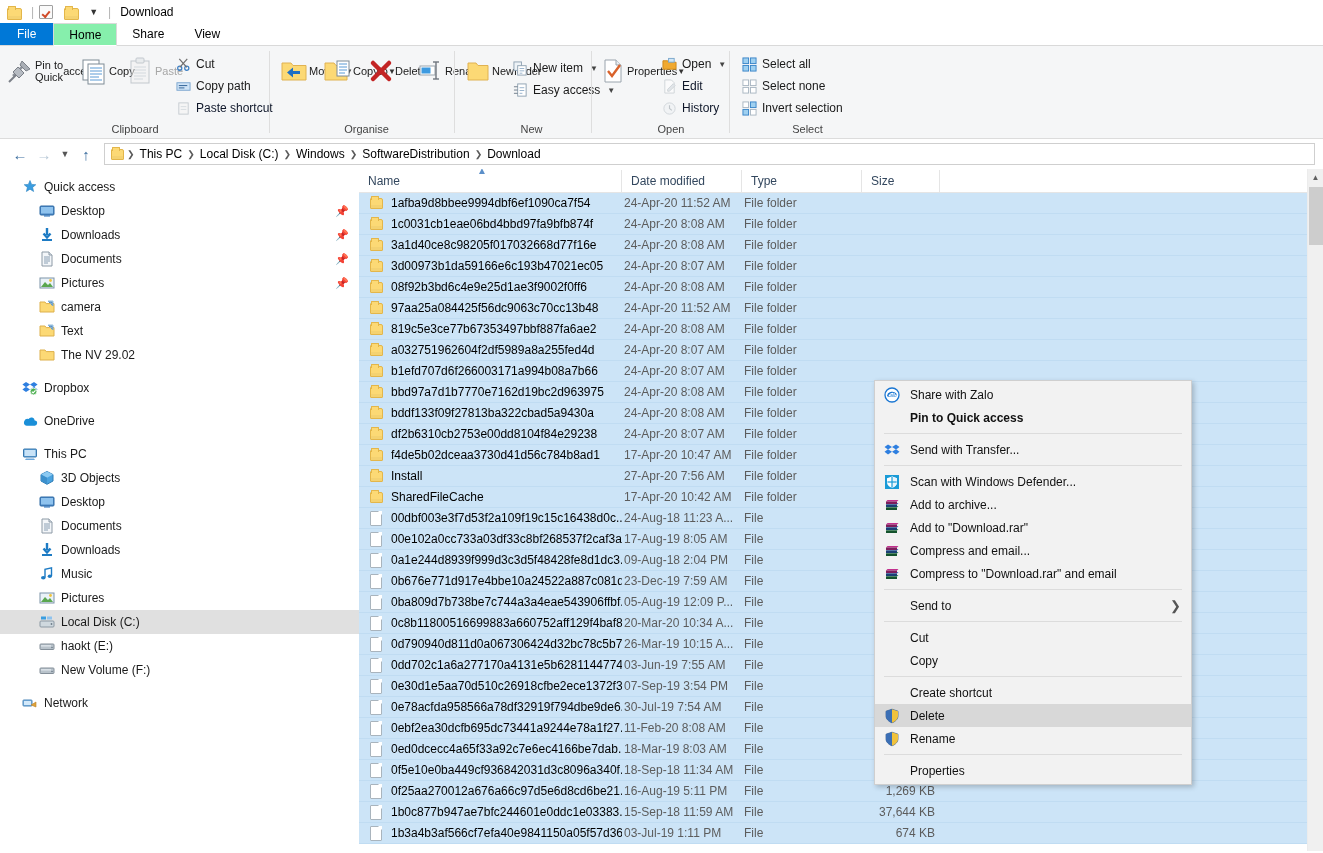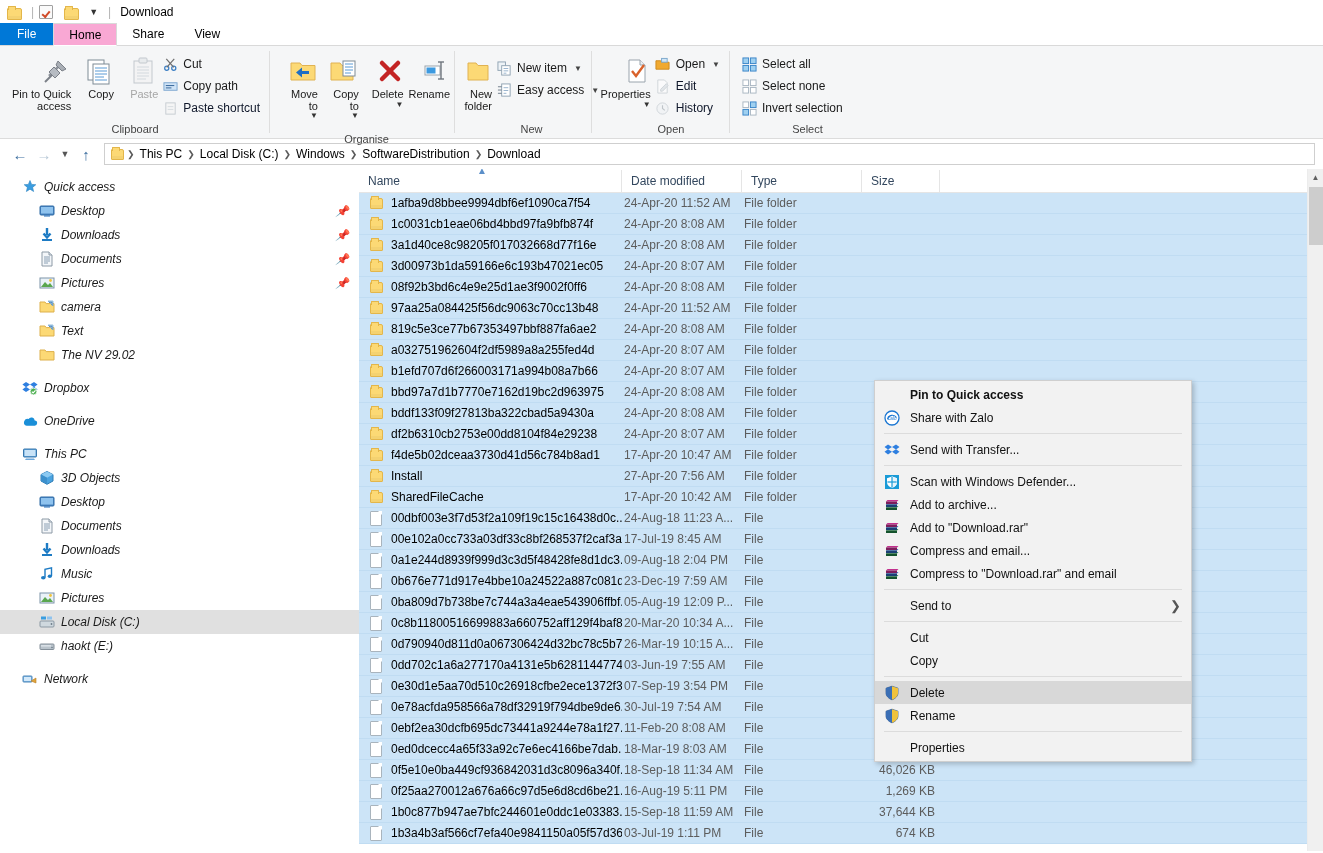--- a/index.html
+++ b/index.html
@@ -47,21 +47,21 @@
   .ribbontabs {
     height: 23px; display: flex; align-items: stretch;
     background: #ffffff; border-bottom: 1px solid #d9d9d9;
   }
   .rtab {
     padding: 0 15px; display: flex; align-items: center; font-size: 12px;
     color: #000; cursor: default; position: relative;
   }
   .rtab.file { background: #0078d7; color: #ffffff; padding: 0 17px; }
   .rtab.active {
-    background: #f9a8d4; border: 1px solid #d9d9d9; border-bottom: 1px solid #ffffff;
+    background: #86efac; border: 1px solid #d9d9d9; border-bottom: 1px solid #ffffff;
     margin-bottom: -1px; z-index: 2; text-align: center;
   }
 
   
   .ribbon {
     height: 93px; background: #f5f6f7; border-bottom: 1px solid #dcdcdc;
     display: flex; align-items: stretch; position: relative;
   }
   .rgroup { display: flex; flex-direction: column; position: relative; }
   .rgroup .gbody { flex: 1; display: flex; align-items: flex-start; padding: 5px 4px 0 4px; }
@@ -69,21 +69,21 @@
     height: 15px; text-align: center; font-size: 11px; color: #444;
     padding-bottom: 3px;
   }
   .rgroup:after {
     content: ""; position: absolute; right: 0; top: 5px; bottom: 5px;
     width: 1px; background: #dedede;
   }
   .rgroup.nosep:after { display: none; }
 
   .bigbtn {
-    width: 58px; display: flex; flex-direction: column; align-items: flex-end;
+    width: 58px; display: flex; flex-direction: row; align-items: center;
     padding: 3px 1px; font-size: 11px; color: #1a1a1a; text-align: center;
     line-height: 12px;
   }
   .bigbtn .ico { height: 34px; display: flex; align-items: center; justify-content: center; }
   .bigbtn.dim { color: #a6a6a6; }
   .bigbtn .caret { font-size: 8px; line-height: 7px; color:#333; }
 
   .smallcol { display: flex; flex-direction: column; justify-content: flex-start; padding-top: 2px; }
   .smallbtn {
     display: flex; align-items: center; gap: 5px; height: 22px;
@@ -114,21 +114,21 @@
   
   .main { display: flex; height: 682px; position: relative; }
 
   
   .navpane {
     width: 359px; background: #ffffff; padding-top: 6px;
     overflow: hidden; position: relative;
   }
   .navitem {
     height: 24px; display: flex; align-items: center; font-size: 12px;
-    color: #1a1a1a; padding-right: 10px; white-space: nowrap; font-style: italic;
+    color: #1a1a1a; padding-right: 10px; white-space: nowrap;
   }
   .navitem.sel { background: #e0e0e0; }
   .navitem .nico { width: 16px; height: 16px; margin-right: 6px; flex: 0 0 16px;
                    display:flex; align-items:center; justify-content:center; }
   .navitem .pin { margin-left: auto; color: #8a8a8a; font-size: 11px; }
   .ind0 { padding-left: 22px; }
   .ind1 { padding-left: 39px; }
   .navgap { height: 9px; }
 
   
@@ -738,20 +738,30 @@
         <div class="navitem ind1">
           <span class="nico">
             <svg width="16" height="16" viewBox="0 0 16 16">
               <rect x="1" y="6" width="14" height="5.5" rx="0.8" fill="#b9c3cb" stroke="#848f99"></rect>
               <rect x="2" y="7" width="10" height="1.6" fill="#d9e0e6"></rect>
               <circle cx="13" cy="9.5" r="0.8" fill="#6d7c88"></circle>
             </svg>
           </span>
           <span>haokt (E:)</span>
         </div>
+        <div class="navitem ind1">
+          <span class="nico">
+            <svg width="16" height="16" viewBox="0 0 16 16">
+              <rect x="1" y="6" width="14" height="5.5" rx="0.8" fill="#b9c3cb" stroke="#848f99"></rect>
+              <rect x="2" y="7" width="10" height="1.6" fill="#d9e0e6"></rect>
+              <circle cx="13" cy="9.5" r="0.8" fill="#6d7c88"></circle>
+            </svg>
+          </span>
+          <span>New Volume (F:)</span>
+        </div>
         <div class="navgap"></div>
         <div class="navitem ind0">
           <span class="nico">
             <svg width="16" height="16" viewBox="0 0 16 16">
               <rect x="1" y="5" width="9" height="6" rx="0.7" fill="#7eb6e4" stroke="#4c86b8"></rect>
               <rect x="2" y="6" width="7" height="4" fill="#d3e9fa"></rect>
               <path d="M9 10 l5 -3 v5 z" fill="#e0a43a" stroke="#b9802a" stroke-width="0.6"></path>
             </svg>
           </span>
           <span>Network</span>
@@ -946,21 +956,21 @@
               <span class="c-type">File</span>
               <span class="c-size"></span>
             </div>
             <div class="row">
               <span class="c-name">
                 <span class="ricon">
                   <span class="filepage"></span>
                 </span>
                 <span>00e102a0cc733a03df33c8bf268537f2caf3a...</span>
               </span>
-              <span class="c-date">17-Jul-19 8:45 AM</span>
+              <span class="c-date">17-Aug-19 8:05 AM</span>
               <span class="c-type">File</span>
               <span class="c-size"></span>
             </div>
             <div class="row">
               <span class="c-name">
                 <span class="ricon">
                   <span class="filepage"></span>
                 </span>
                 <span>0a1e244d8939f999d3c3d5f48428fe8d1dc3...</span>
               </span>
@@ -1113,33 +1123,33 @@
             </div>
           </div>
       </div>
       <div class="vscroll">
         <div class="arrow">▲</div>
         <div class="thumb"></div>
       </div>
     </div>
 
     <div class="ctxmenu" id="ctxmenu">
+        <div class="ctxitem">
+          <span class="cico">
+            <svg width="16" height="16" viewBox="0 0 16 16">
+              <circle cx="8" cy="8" r="7" fill="#fff" stroke="#1a76d2" stroke-width="1.3"></circle>
+              <path d="M3.5 9 a5 5 0 0 1 9 -1.5" fill="none" stroke="#1a76d2" stroke-width="1.1"></path>
+              <text x="8" y="10.2" font-size="4.6" text-anchor="middle" fill="#1a76d2" font-family="sans-serif">Zalo</text>
+            </svg>
+          </span>
+          <span class="clabel">Share with Zalo</span>
+        </div>
         <div class="ctxitem bold">
           <span class="cico"></span>
           <span class="clabel">Pin to Quick access</span>
-        </div>
-        <div class="ctxitem">
-          <span class="cico">
-            <svg width="16" height="16" viewBox="0 0 16 16">
-              <circle cx="8" cy="8" r="7" fill="#fff" stroke="#1a76d2" stroke-width="1.3"></circle>
-              <path d="M3.5 9 a5 5 0 0 1 9 -1.5" fill="none" stroke="#1a76d2" stroke-width="1.1"></path>
-              <text x="8" y="10.2" font-size="4.6" text-anchor="middle" fill="#1a76d2" font-family="sans-serif">Zalo</text>
-            </svg>
-          </span>
-          <span class="clabel">Share with Zalo</span>
         </div>
         <div class="ctxsep"></div>
         <div class="ctxitem">
           <span class="cico">
             <svg width="16" height="16" viewBox="0 0 16 16">
               <path d="M4 2.4 L8 5 L4 7.6 L0.5 5 Z M12 2.4 L15.5 5 L12 7.6 L8 5 Z M0.5 9.8 L4 7.2 L8 9.8 L4 12.4 Z M8 9.8 L12 7.2 L15.5 9.8 L12 12.4 Z" fill="#2e7fe0"></path>
             </svg>
           </span>
           <span class="clabel">Send with Transfer...</span>
         </div>
@@ -1227,20 +1237,24 @@
         <div class="ctxsep"></div>
         <div class="ctxitem">
           <span class="cico"></span>
           <span class="clabel">Cut</span>
         </div>
         <div class="ctxitem">
           <span class="cico"></span>
           <span class="clabel">Copy</span>
         </div>
         <div class="ctxsep"></div>
+        <div class="ctxitem">
+          <span class="cico"></span>
+          <span class="clabel">Create shortcut</span>
+        </div>
         <div class="ctxitem hl">
           <span class="cico">
             <svg width="16" height="16" viewBox="0 0 16 16">
               <path d="M8 1.2 L14 3.2 V7.8 C14 11 11.4 13.6 8 14.8 C4.6 13.6 2 11 2 7.8 V3.2 Z" fill="#3b6fb5" stroke="#2b5288" stroke-width="0.7"></path>
               <path d="M8 1.2 L14 3.2 V7.8 C14 11 11.4 13.6 8 14.8 Z" fill="#f0c23c"></path>
               <path d="M8 1.2 L2 3.2 V7.8 C2 11 4.6 13.6 8 14.8 Z" fill="#3b6fb5"></path>
             </svg>
           </span>
           <span class="clabel">Delete</span>
         </div>

